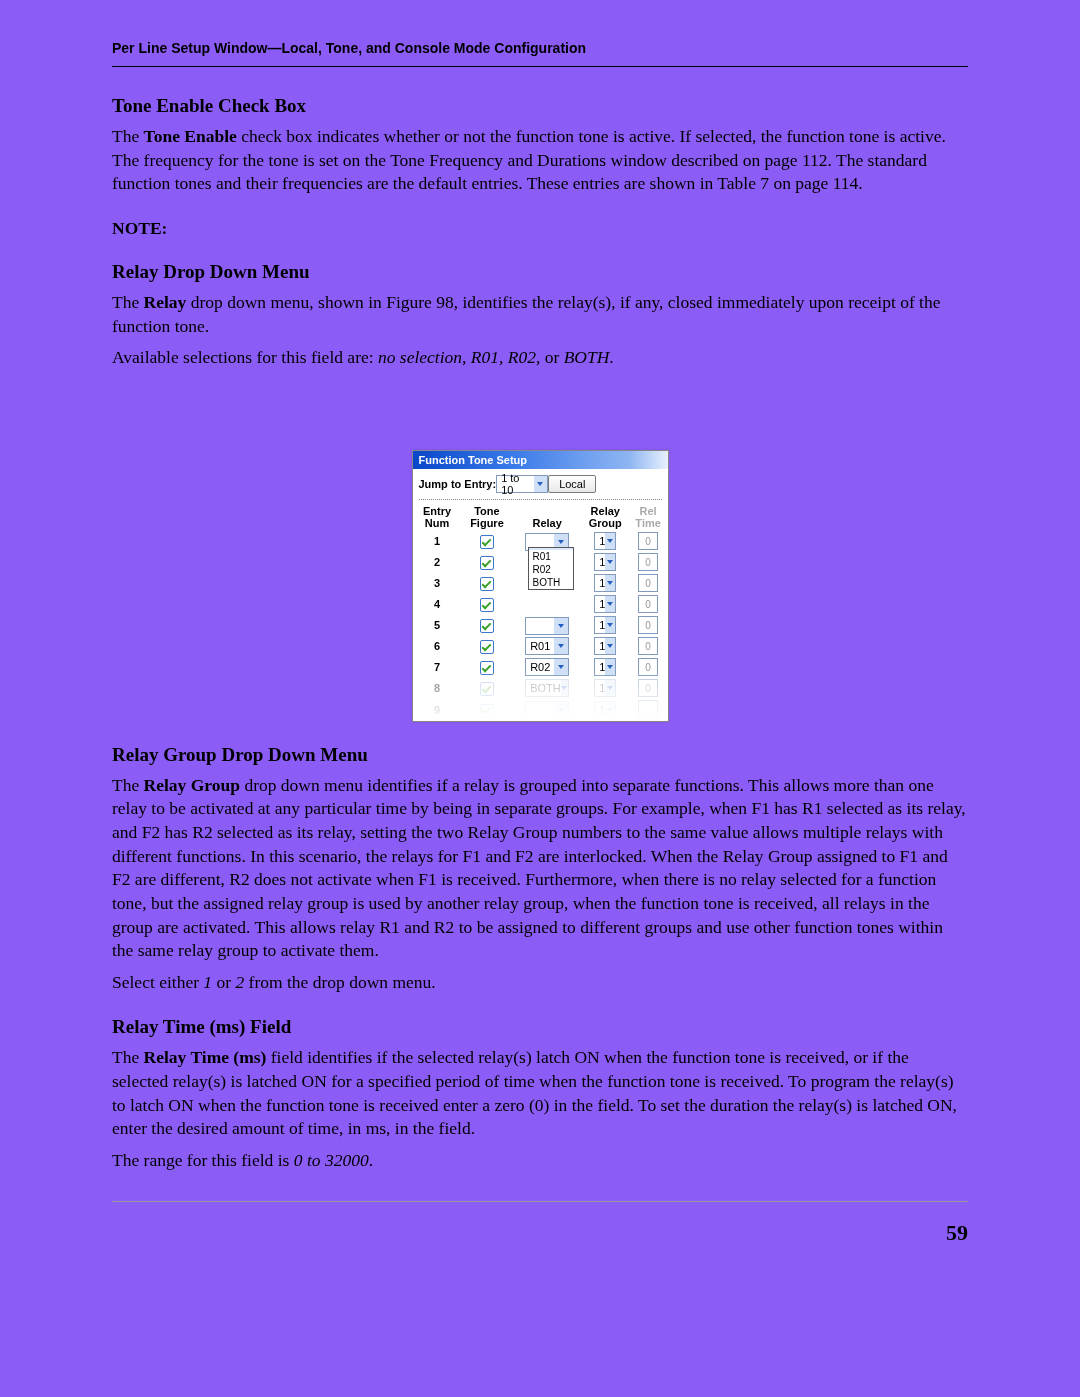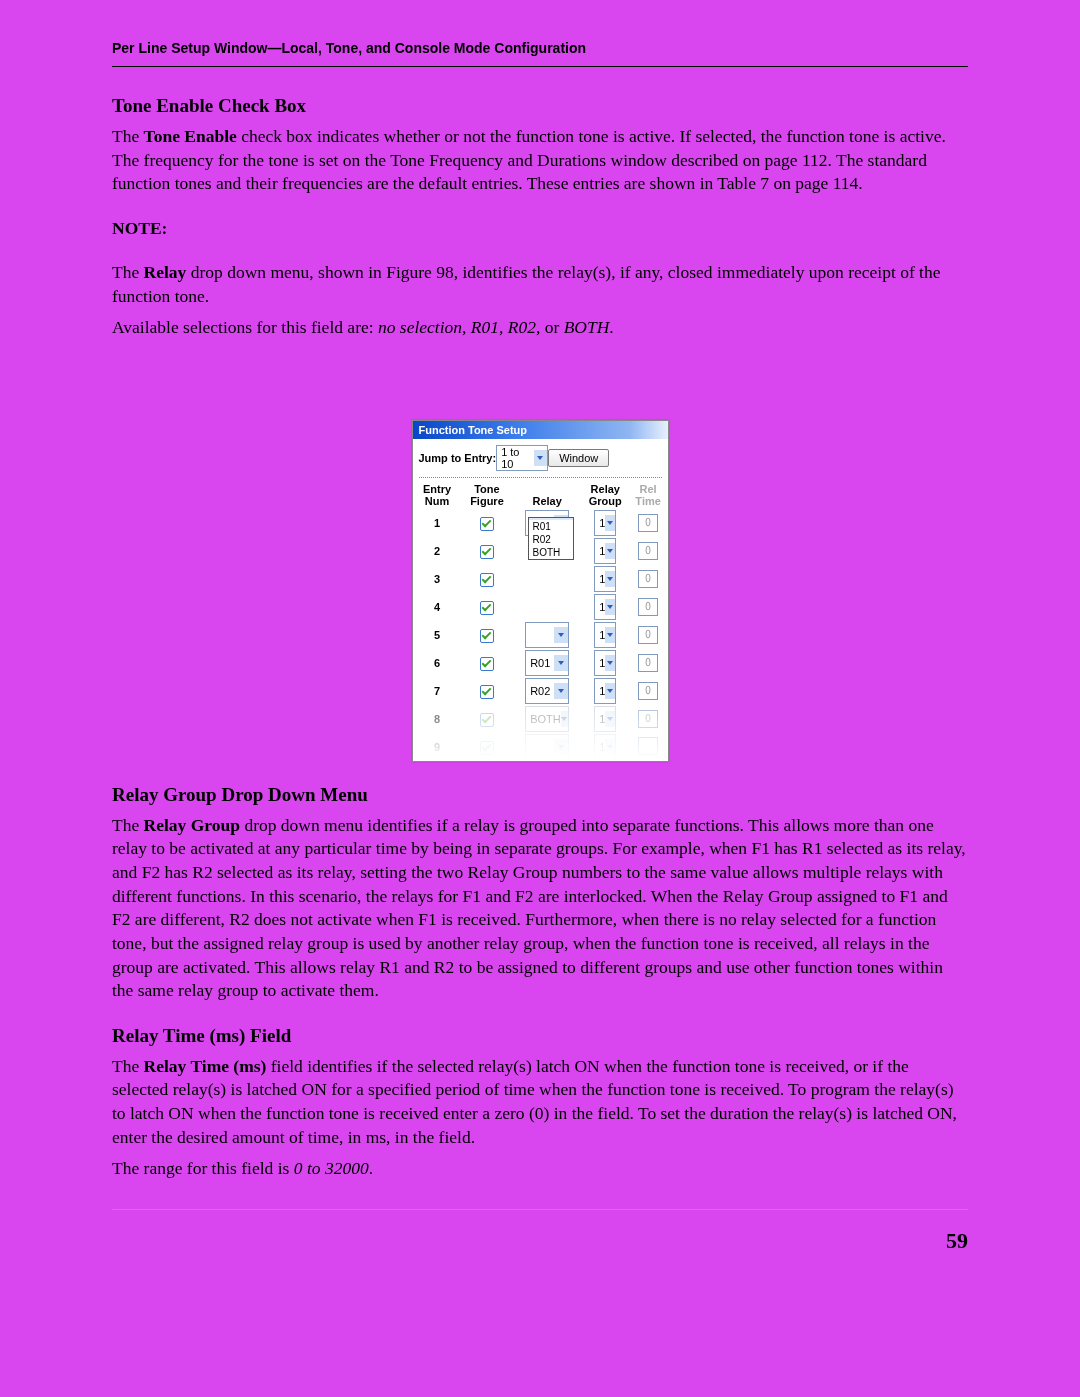--- a/index.html
+++ b/index.html
@@ -7,21 +7,21 @@
     background: #fff;
     font-family: "Times New Roman", Times, serif;
     color: #000;
   }
   .page {
     width: 1080px;
     min-height: 1397px;
     box-sizing: border-box;
     padding: 40px 112px 30px 112px;
     position: relative;
-    background: #d946ef;
+    background: #8b5cf6;
   }
   .running-head {
     font-family: Arial, Helvetica, sans-serif;
     font-weight: bold;
     font-size: 14px;
     padding-bottom: 6px;
   }
   hr.rule {
     border: none;
     border-top: 1.5px solid #000;
@@ -87,21 +87,21 @@
   .toolbar {
     display: flex;
     align-items: center;
     gap: 0;
     padding: 6px 6px 4px 6px;
   }
   .toolbar-label { font-weight: bold; font-size: 11px; }
   .select {
     display: inline-flex;
     align-items: center;
-    height: 26px;
+    height: 18px;
     border: 1px solid #809bbd;
     background: #fff;
     padding-left: 4px;
     box-sizing: border-box;
     font-size: 11px;
     position: relative;
   }
   .select-w50 { width: 52px; }
   .select-w44 { width: 44px; }
   .select-w20 { width: 22px; }
@@ -224,38 +224,39 @@
 
   <h3 class="section">Tone Enable Check Box</h3>
   <p class="body">
     <span>The </span><span class="bold">Tone Enable</span><span> check box indicates whether or not the function tone is active. If selected, the function tone is active. The frequency for the tone is set on the Tone Frequency and Durations window described on page 112. The standard function tones and their frequencies are the default entries. These entries are shown in Table 7 on page 114.</span>
   </p>
 
   <div class="note-row">
     <div class="note-label">NOTE:</div>
   </div>
 
+  <h3 class="section">Relay Drop Down Menu</h3>
   <p class="body">
     <span>The </span><span class="bold">Relay</span><span> drop down menu, shown in Figure 98, identifies the relay(s), if any, closed immediately upon receipt of the function tone.</span>
   </p>
   <p class="body">
     <span>Available selections for this field are: </span><span class="italic">no selection, R01, R02,</span><span> or </span><span class="italic">BOTH</span><span>.</span>
   </p>
 
   <div class="figure-wrap">
     <div class="app">
       <div class="titlebar">Function Tone Setup</div>
 
       <div class="toolbar">
         <span class="toolbar-label">Jump to Entry:</span>
         <span class="select select-w50">
           <span>1 to 10</span>
           <span class="select-arrow"></span>
         </span>
-        <span class="update-btn">Window</span>
+        <span class="update-btn">Local</span>
       </div>
       <hr class="divider-dotted">
 
       <table class="tbl">
         <thead>
           <tr>
             <th style="width:40px;">
               <div>Entry</div>
               <div>Num</div>
             </th>
@@ -407,20 +408,23 @@
 
       <div class="app-fade"></div>
     </div>
 
   </div>
 
   <h3 class="section">Relay Group Drop Down Menu</h3>
   <p class="body">
     <span>The </span><span class="bold">Relay Group</span><span> drop down menu identifies if a relay is grouped into separate functions. This allows more than one relay to be activated at any particular time by being in separate groups. For example, when F1 has R1 selected as its relay, and F2 has R2 selected as its relay, setting the two Relay Group numbers to the same value allows multiple relays with different functions. In this scenario, the relays for F1 and F2 are interlocked. When the Relay Group assigned to F1 and F2 are different, R2 does not activate when F1 is received. Furthermore, when there is no relay selected for a function tone, but the assigned relay group is used by another relay group, when the function tone is received, all relays in the group are activated. This allows relay R1 and R2 to be assigned to different groups and use other function tones within the same relay group to activate them.</span>
   </p>
+  <p class="body">
+    <span>Select either </span><span class="italic">1</span><span> or </span><span class="italic">2</span><span> from the drop down menu.</span>
+  </p>
 
   <h3 class="section">Relay Time (ms) Field</h3>
   <p class="body">
     <span>The </span><span class="bold">Relay Time (ms)</span><span> field identifies if the selected relay(s) latch ON when the function tone is received, or if the selected relay(s) is latched ON for a specified period of time when the function tone is received. To program the relay(s) to latch ON when the function tone is received enter a zero (0) in the field. To set the duration the relay(s) is latched ON, enter the desired amount of time, in ms, in the field.</span>
   </p>
   <p class="body">
     <span>The range for this field is </span><span class="italic">0 to 32000</span><span>.</span>
   </p>
 
   <hr class="footer-rule">

